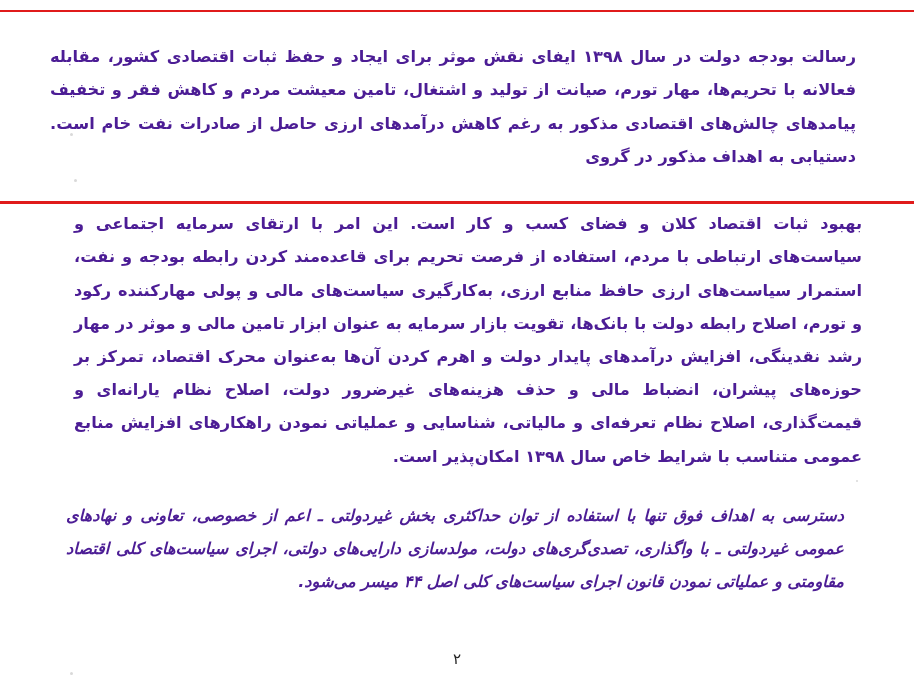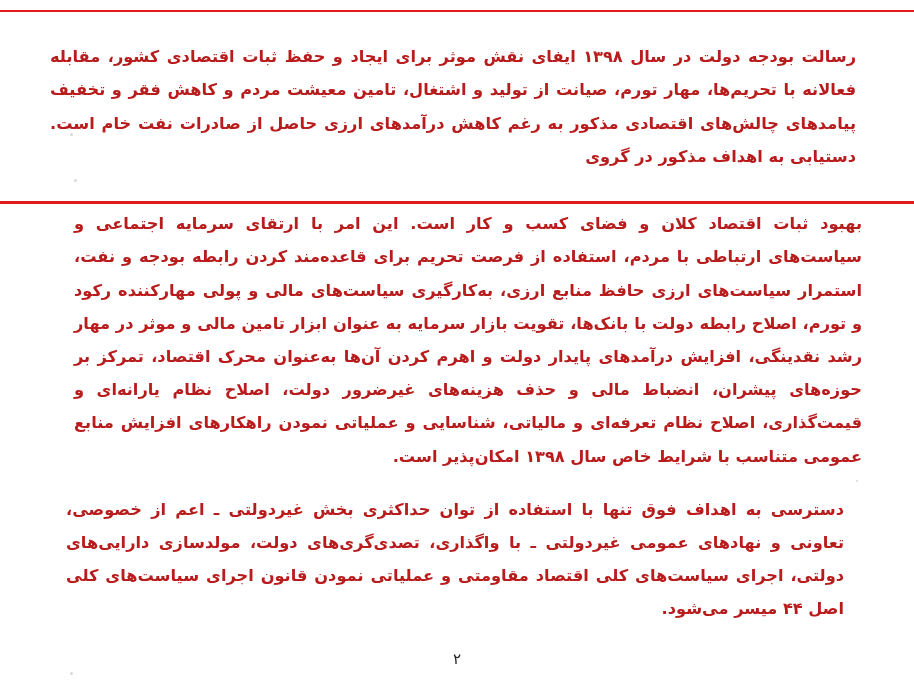--- a/index.html
+++ b/index.html
@@ -59,35 +59,36 @@
     border-left: none;
     border-right: none;
   }
   .para {
     direction: rtl;
     text-align: justify;
     text-align-last: right;
     font-size: 16.2px;
     line-height: 2.05;
     font-weight: bold;
-    color: #b91c1c;
+    color: #4c1d95;
   }
   .para.bold-strong {
     font-weight: bold;
   }
   .body-para {
     margin-top: 4px;
     padding: 0 8px 0 6px;
     margin-left: 28px;
   }
   .tail-para {
-    margin-top: 20px;
+    margin-top: 26px;
     padding: 0 26px 0 26px;
     text-align: justify;
     text-align-last: right;
+    font-style: italic;
   }
   .page-number {
     position: absolute;
     bottom: 24px;
     left: 0;
     right: 0;
     text-align: center;
     font-size: 15px;
     color: #222;
     font-weight: normal;

